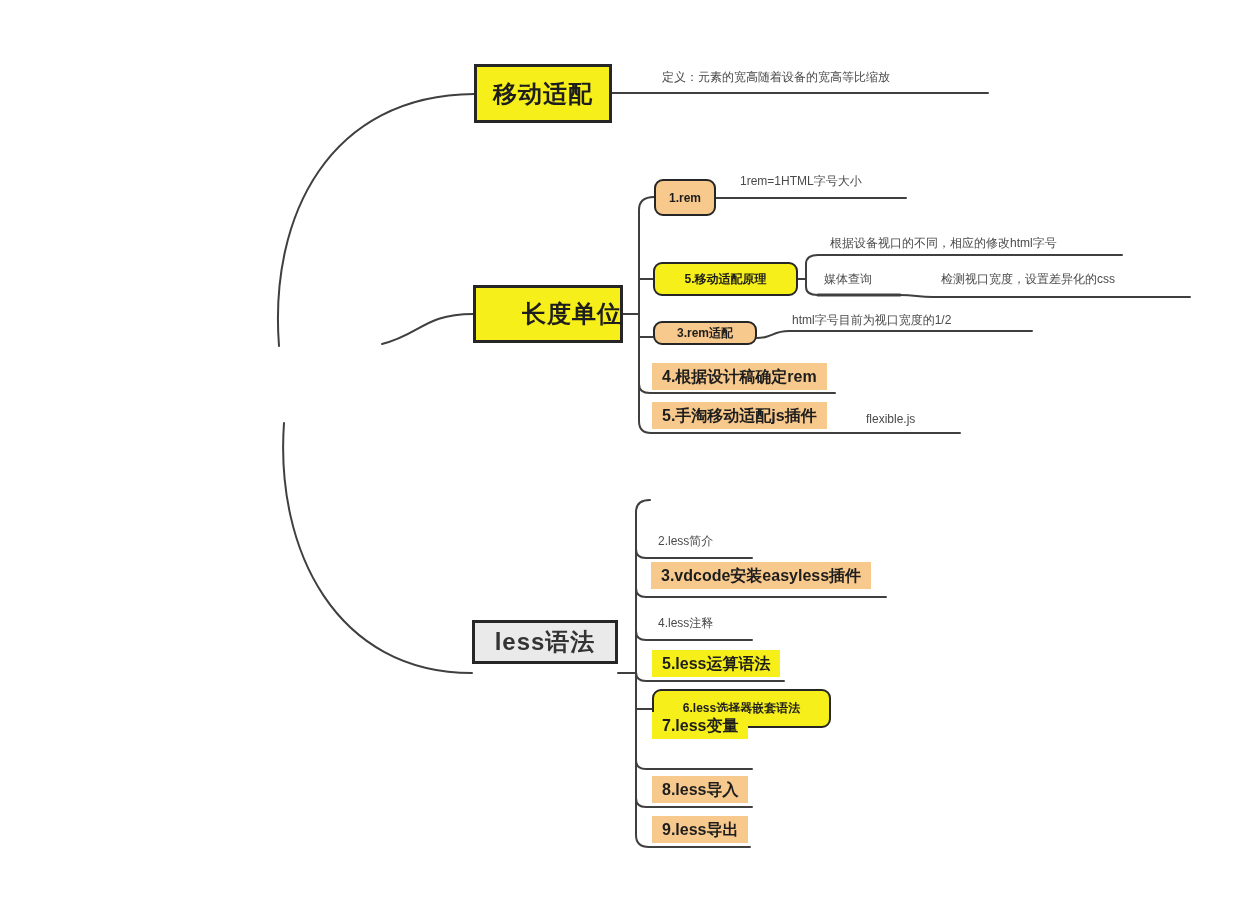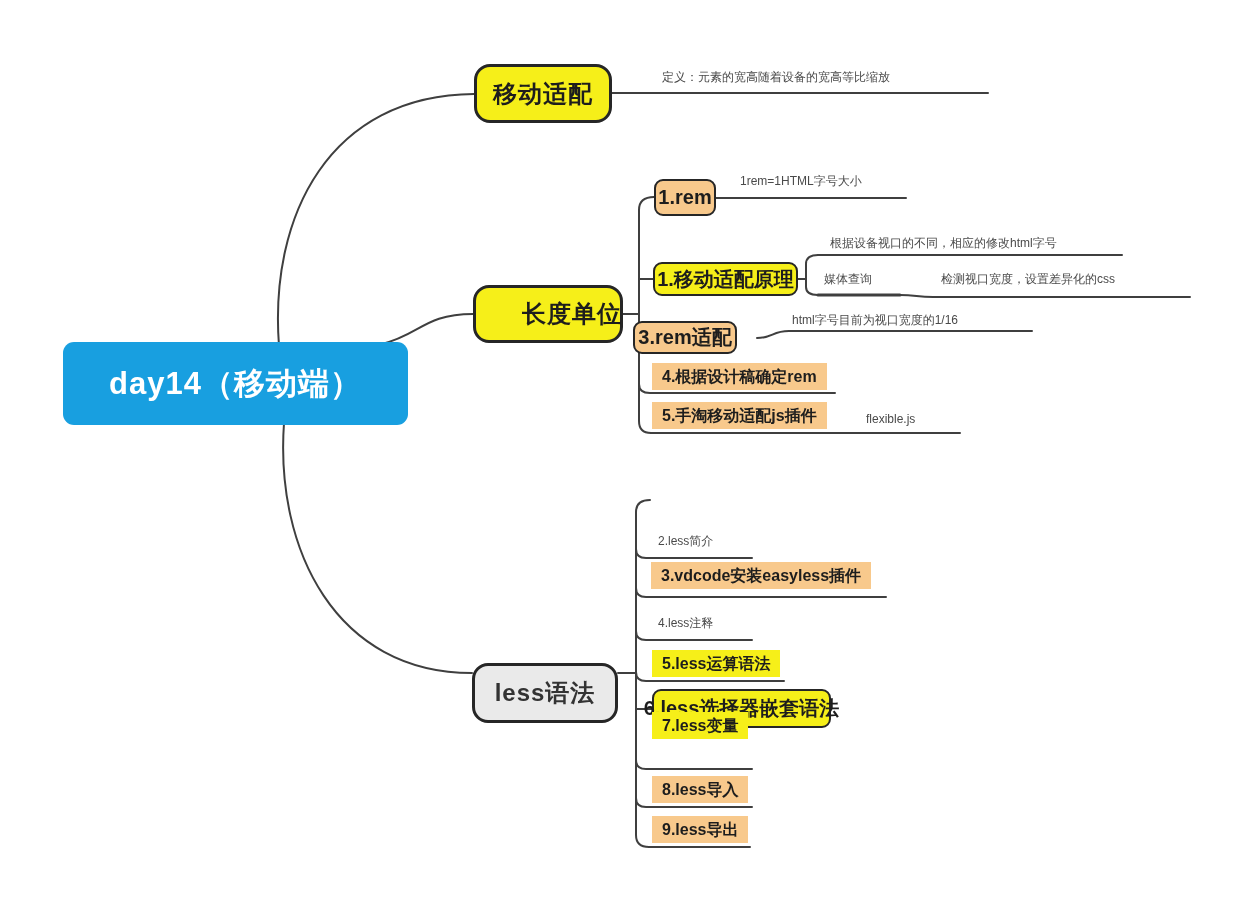--- a/index.html
+++ b/index.html
@@ -4,29 +4,29 @@
 <style>
   html,body{margin:0;padding:0;background:#fff;}
   #canvas{
     position:relative;width:1250px;height:911px;background:#ffffff;overflow:hidden;
     font-family:"Liberation Sans","DejaVu Sans",sans-serif;
   }
   #lines{position:absolute;left:0;top:0;}
   .node{position:absolute;box-sizing:border-box;white-space:nowrap;color:#1d1d1d;}
   .box{border:2.5px solid #262626;border-radius:9px;font-weight:bold;
        display:flex;align-items:center;justify-content:center;background:#fff;}
-  .big{border-width:3px;border-radius:16px;font-size:24px;letter-spacing:1px;}
+  .big{border-width:3px;border-radius:0;font-size:24px;letter-spacing:1px;}
   .root{background:#189fe0;color:#ffffff;border-radius:11px;font-weight:bold;font-size:31px;
         display:flex;align-items:center;justify-content:center;letter-spacing:1px;}
   .yellow{background:#f6ef19;}
   .orange{background:#f8c98c;}
   .gray{background:#eaeaea;color:#333333;}
   .hl{font-size:16px;font-weight:bold;padding:3px 10px;line-height:21px;}
   .line-text{font-size:12px;color:#4a4a4a;line-height:20px;}
-  .small{font-size:20px;}
+  .small{font-size:12px;}
 </style>
 </head>
 <body>
 
 <div id="canvas">
 
   <svg id="lines" width="1250" height="911" viewBox="0 0 1250 911">
     <g fill="none" stroke="#3f3f3f" stroke-width="2" stroke-linecap="round">
 
       <path d="M 279,346 C 269,215 330,95 474,94"></path>
@@ -55,44 +55,43 @@
       <path d="M 636,588 Q 636,597 646,597 L 886,597"></path>
       <path d="M 636,631 Q 636,640 646,640 L 752,640"></path>
       <path d="M 636,672 Q 636,681 646,681 L 784,681"></path>
       <path d="M 636,709 L 652,709"></path>
       <path d="M 636,760 Q 636,769 646,769 L 752,769"></path>
       <path d="M 636,798 Q 636,807 646,807 L 752,807"></path>
       <path d="M 649,847 L 750,847"></path>
     </g>
   </svg>
 
-  <div class="node root" style="left:63px;top:342px;width:345px;height:83px;">day14（移动端）</div>
 
   <div class="node box big yellow" style="left:474px;top:64px;width:138px;height:59px;">移动适配</div>
   <div class="node line-text" style="left:662px;top:67px;">定义：元素的宽高随着设备的宽高等比缩放</div>
 
   <div class="node box big yellow" style="left:473px;top:285px;width:150px;height:58px;padding-left:48px;">长度单位</div>
 
   <div class="node box small orange" style="left:654px;top:179px;width:62px;height:37px;">1.rem</div>
   <div class="node line-text" style="left:740px;top:171px;">1rem=1HTML字号大小</div>
 
-  <div class="node box small yellow" style="left:653px;top:262px;width:145px;height:34px;">1.移动适配原理</div>
+  <div class="node box small yellow" style="left:653px;top:262px;width:145px;height:34px;">5.移动适配原理</div>
   <div class="node line-text" style="left:830px;top:233px;">根据设备视口的不同，相应的修改html字号</div>
   <div class="node line-text" style="left:824px;top:269px;">媒体查询</div>
   <div class="node line-text" style="left:941px;top:269px;">检测视口宽度，设置差异化的css</div>
 
-  <div class="node box small orange" style="left:633px;top:321px;width:104px;height:33px;">3.rem适配</div>
-  <div class="node line-text" style="left:792px;top:310px;">html字号目前为视口宽度的1/16</div>
+  <div class="node box small orange" style="left:653px;top:321px;width:104px;height:24px;">3.rem适配</div>
+  <div class="node line-text" style="left:792px;top:310px;">html字号目前为视口宽度的1/2</div>
 
   <div class="node hl orange" style="left:652px;top:363px;">4.根据设计稿确定rem</div>
 
   <div class="node hl orange" style="left:652px;top:402px;">5.手淘移动适配js插件</div>
   <div class="node line-text" style="left:866px;top:409px;">flexible.js</div>
 
-  <div class="node box big gray" style="left:472px;top:663px;width:146px;height:60px;">less语法</div>
+  <div class="node box big gray" style="left:472px;top:620px;width:146px;height:44px;">less语法</div>
 
   <div class="node line-text" style="left:658px;top:531px;">2.less简介</div>
   <div class="node hl orange" style="left:651px;top:562px;">3.vdcode安装easyless插件</div>
   <div class="node line-text" style="left:658px;top:613px;">4.less注释</div>
   <div class="node hl yellow" style="left:652px;top:650px;">5.less运算语法</div>
   <div class="node box small yellow" style="left:652px;top:689px;width:179px;height:39px;">6.less选择器嵌套语法</div>
   <div class="node hl yellow" style="left:652px;top:712px;">7.less变量</div>
   <div class="node hl orange" style="left:652px;top:776px;">8.less导入</div>
   <div class="node hl orange" style="left:652px;top:816px;">9.less导出</div>
 

